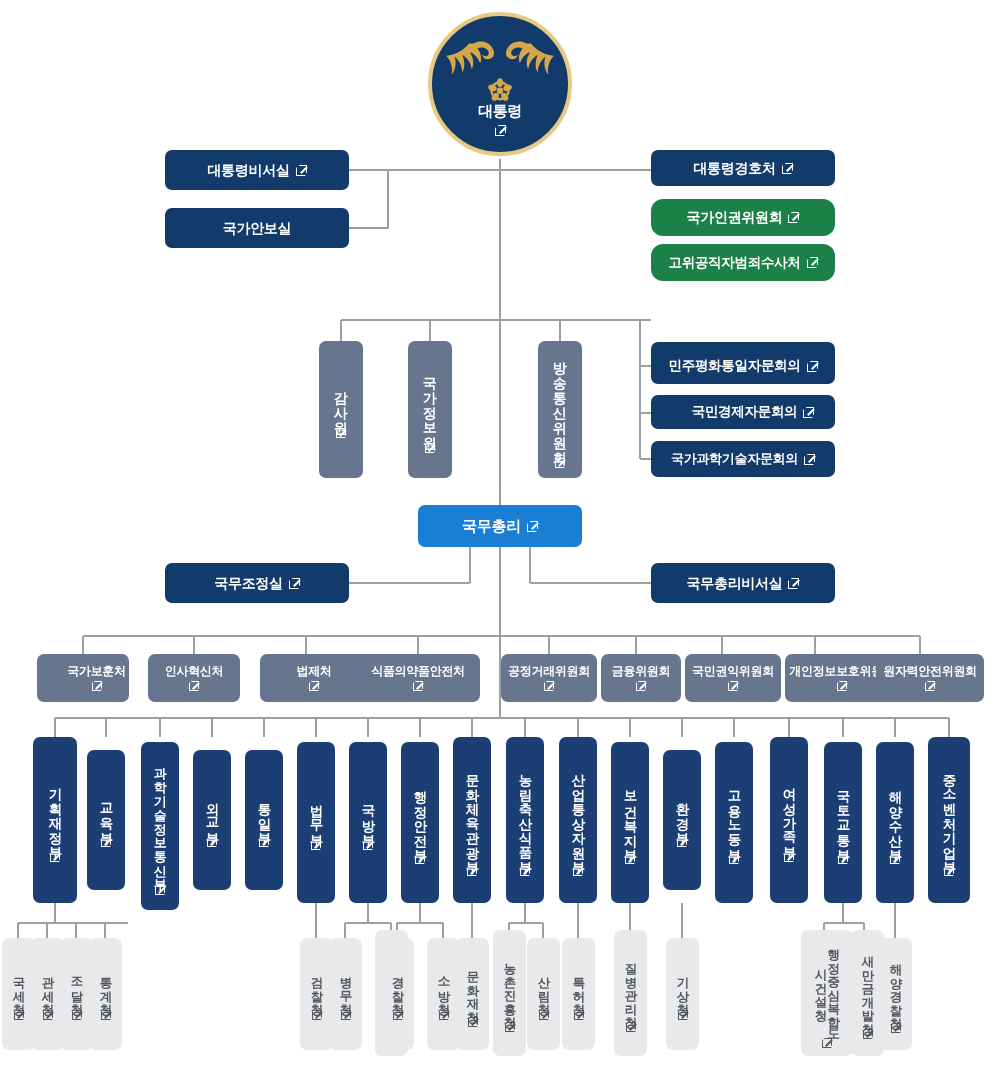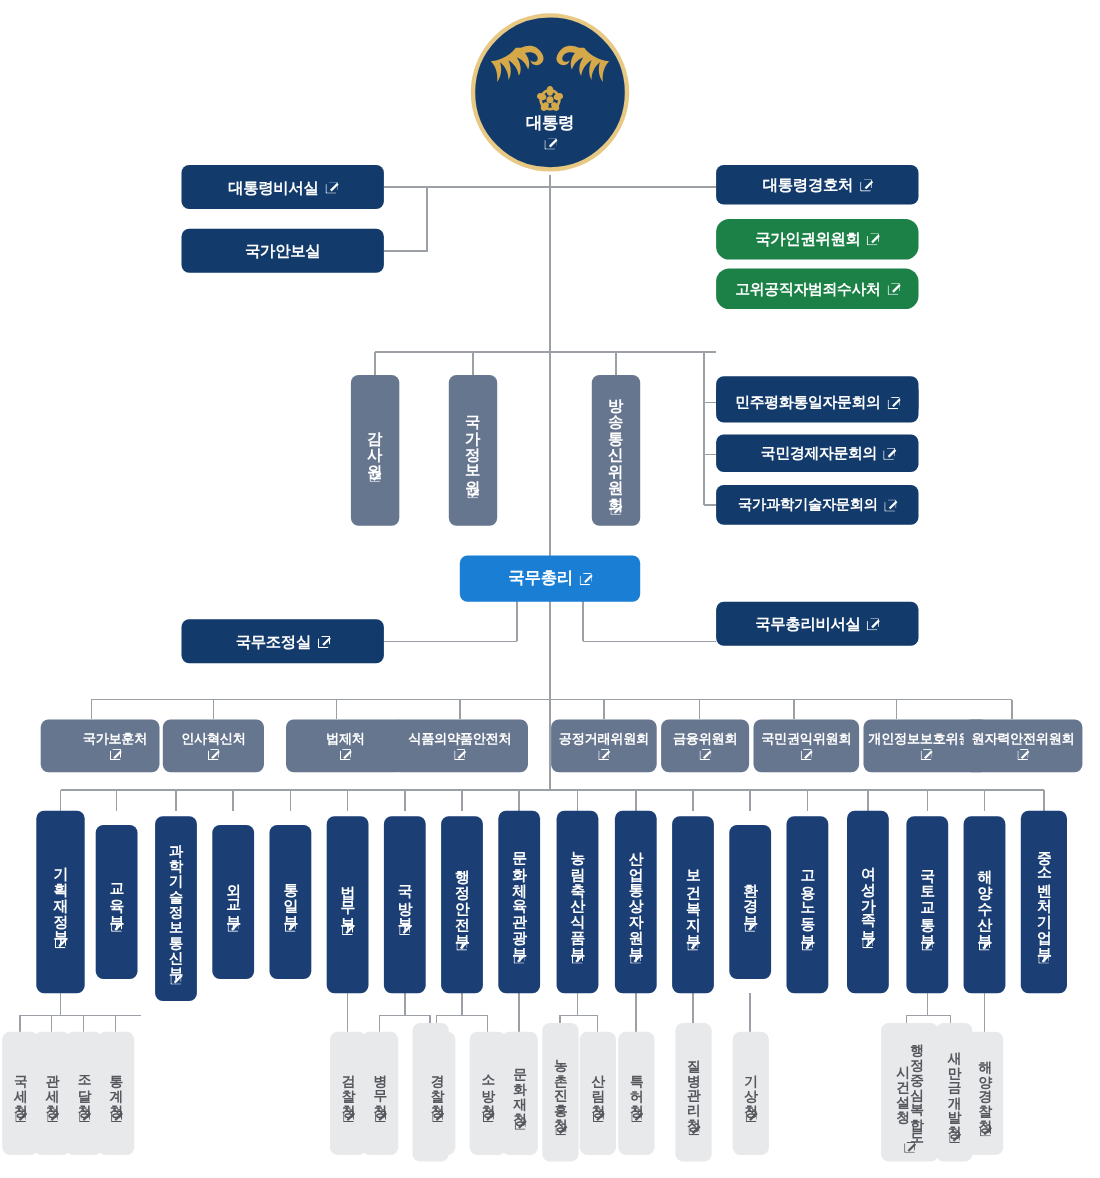--- a/index.html
+++ b/index.html
@@ -309,28 +309,28 @@
     <span class="ext">
         <i></i>
       </span>
   </div>
   <div class="node c-navy h-node" style="left:165px;top:563px;width:184px;height:40px;font-size:14px;">
     <span class="lbl">국무조정실</span>
     <span class="ext">
         <i></i>
       </span>
   </div>
-  <div class="node c-navy h-node" style="left:651px;top:547px;width:184px;height:40px;font-size:14px;align-items:center;">
+  <div class="node c-navy h-node" style="left:651px;top:563px;width:184px;height:40px;font-size:14px;align-items:center;">
     <span class="lbl">국무총리비서실</span>
     <span class="ext">
         <i></i>
       </span>
   </div>
 
-  <div class="node c-slate hs-node" style="left:37px;top:654px;width:108px;height:48px;font-size:12px;padding-left:33px;">
+  <div class="node c-slate hs-node" style="left:37px;top:654px;width:92px;height:48px;font-size:12px;padding-left:33px;">
     <span class="lbl">국가보훈처</span>
     <span class="ext sm">
         <i></i>
       </span>
   </div>
   <div class="node c-slate hs-node" style="left:148px;top:654px;width:92px;height:48px;font-size:12px;">
     <span class="lbl">인사혁신처</span>
     <span class="ext sm">
         <i></i>
       </span>

